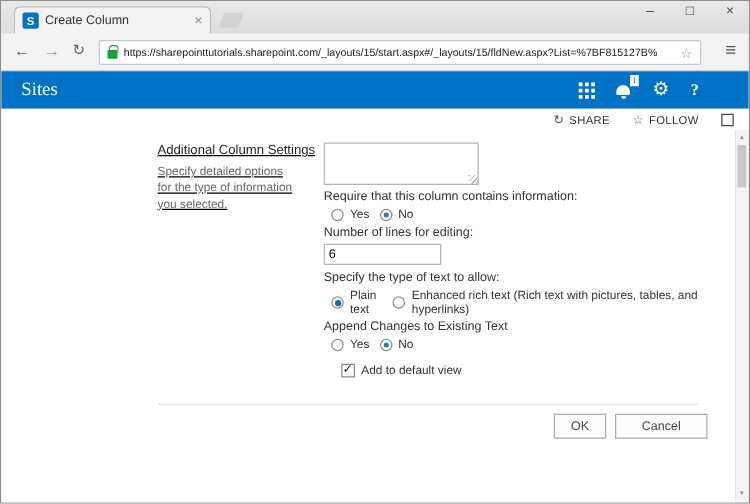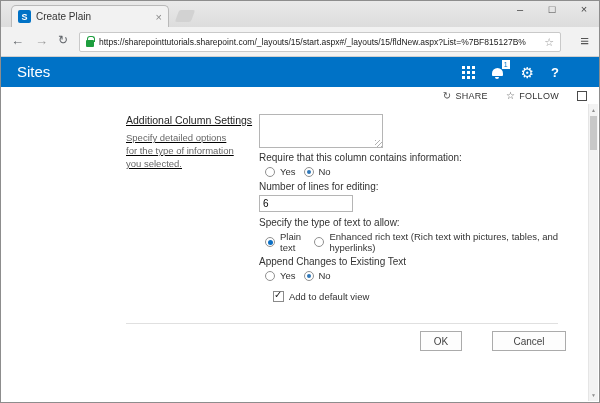--- a/index.html
+++ b/index.html
@@ -24,21 +24,21 @@
   .nav-fwd { left:34px; color:#9a9a9a; }
   .nav-refresh { left:57px; font-size:12px; }
   .urlbox { position:absolute; left:78px; right:38px; top:5px; height:20px; background:#fff; border:1px solid #c9c9c9; border-radius:2px; display:flex; align-items:center; padding:0 6px; gap:5px; }
   .lock { width:8px; height:7px; background:#1e9e3e; border-radius:1px; position:relative; margin-top:3px; flex:none; }
   .lock::before { content:""; position:absolute; top:-4px; left:1px; width:6px; height:5px; border:1.5px solid #1e9e3e; border-bottom:none; border-radius:3px 3px 0 0; }
   .url { flex:1; font-size:8.5px; color:#202020; white-space:nowrap; overflow:hidden; }
   .star { font-size:11px; color:#9a9a9a; flex:none; }
   .menu-btn { position:absolute; right:10px; top:5px; font-size:15px; color:#555; }
 
   
-  .sp-header { position:absolute; top:56px; left:0; right:0; height:30px; background:#0072c6; }
+  .sp-header { position:absolute; top:56px; left:0; right:0; height:30px; background:#0072c6;font-family:Liberation Serif, serif; }
   .sites { position:absolute; left:16px; top:0; line-height:30px; color:#fff; font-size:15px; }
   .sp-icons { position:absolute; right:40px; top:0; height:30px; display:flex; align-items:center; gap:17px; }
   .grid-icon { position:relative; width:13px; height:13px; display:inline-block; }
   .grid-icon i { position:absolute; left:0; top:0; width:3px; height:3px; background:#fff; box-shadow:5px 0 #fff,10px 0 #fff,0 5px #fff,5px 5px #fff,10px 5px #fff,0 10px #fff,5px 10px #fff,10px 10px #fff; }
   .bell-wrap { position:relative; width:12px; height:12px; display:inline-block; }
   .bell { position:absolute; left:0; top:2px; width:11px; height:8px; background:#fff; border-radius:6px 6px 1px 1px; }
   .bell::after { content:""; position:absolute; left:3.5px; bottom:-2.5px; width:4px; height:2px; background:#fff; border-radius:0 0 2px 2px; }
   .badge { position:absolute; top:-6px; right:-6px; background:#fff; color:#0072c6; font-size:7px; line-height:9px; padding:0 2px; }
   .gear { color:#fff; font-size:15px; line-height:15px; }
   .help { color:#fff; font-size:13px; font-weight:bold; }
@@ -67,40 +67,40 @@
   .radio-opt { display:inline-flex; align-items:center; font-size:9.5px; color:#333; }
   .radio { width:10px; height:10px; border:1px solid #909090; border-radius:50%; background:#fff; display:inline-block; margin-right:5px; position:relative; flex:none; }
   .radio.sel::after { content:""; position:absolute; left:2px; top:2px; width:4px; height:4px; border-radius:50%; background:#2f77b8; }
   .radio.sel.blue::after { background:#0b6fc4; left:1.5px; top:1.5px; width:5px; height:5px; }
   .lines-input { display:block; width:94px; height:17px; border:1px solid #b5b5b5; font:10px "Liberation Sans", sans-serif; padding:0 3px; margin:0 0 5px; }
   .check-row { display:inline-flex; align-items:center; margin:6px 0 0 14px; font-size:9.5px; color:#333; }
   .checkbox { width:11px; height:11px; border:1px solid #8a8a8a; background:#fff; margin-right:5px; position:relative; flex:none; }
   .checkmark { position:absolute; left:0; top:-3px; font-size:10px; color:#222; }
   .divider { position:absolute; left:125px; right:30px; top:219px; height:1px; background:#e0e0e0; }
   .btn-row { position:absolute; top:227px; right:22px; display:flex; gap:7px; }
-  .sp-btn { height:20px; background:#fdfdfd; border:1px solid #ababab; color:#444; font:10px "Liberation Sans", sans-serif; text-align:center; padding:0;margin-left:23px; }
+  .sp-btn { height:20px; background:#fdfdfd; border:1px solid #ababab; color:#444; font:10px "Liberation Sans", sans-serif; text-align:center; padding:0; }
   .btn-ok { width:42px; }
   .btn-cancel { width:74px; }
 
   
   .scrollbar { position:absolute; top:103px; right:1px; bottom:1px; width:10px; background:#f3f3f3; border-left:1px solid #e5e5e5; }
   .sb-arrow { position:absolute; left:0; width:100%; text-align:center; font-size:5px; color:#8f8f8f; }
   .sb-arrow.up { top:3px; }
   .sb-arrow.down { bottom:3px; }
   .sb-thumb { position:absolute; left:1px; right:1px; top:12px; height:34px; background:#c8c8c8; }
 </style>
 <title>Create Column</title></head>
 <body>
 
 <div class="window">
 
   <div class="titlebar">
     <div class="tab">
       <span class="favicon">S</span>
-      <span class="tab-title">Create Plain</span>
+      <span class="tab-title">Create Column</span>
       <span class="tab-close">×</span>
     </div>
     <div class="newtab"></div>
     <div class="win-controls">
       <span class="win-btn">–</span>
       <span class="win-btn">□</span>
       <span class="win-btn">×</span>
     </div>
   </div>
 

